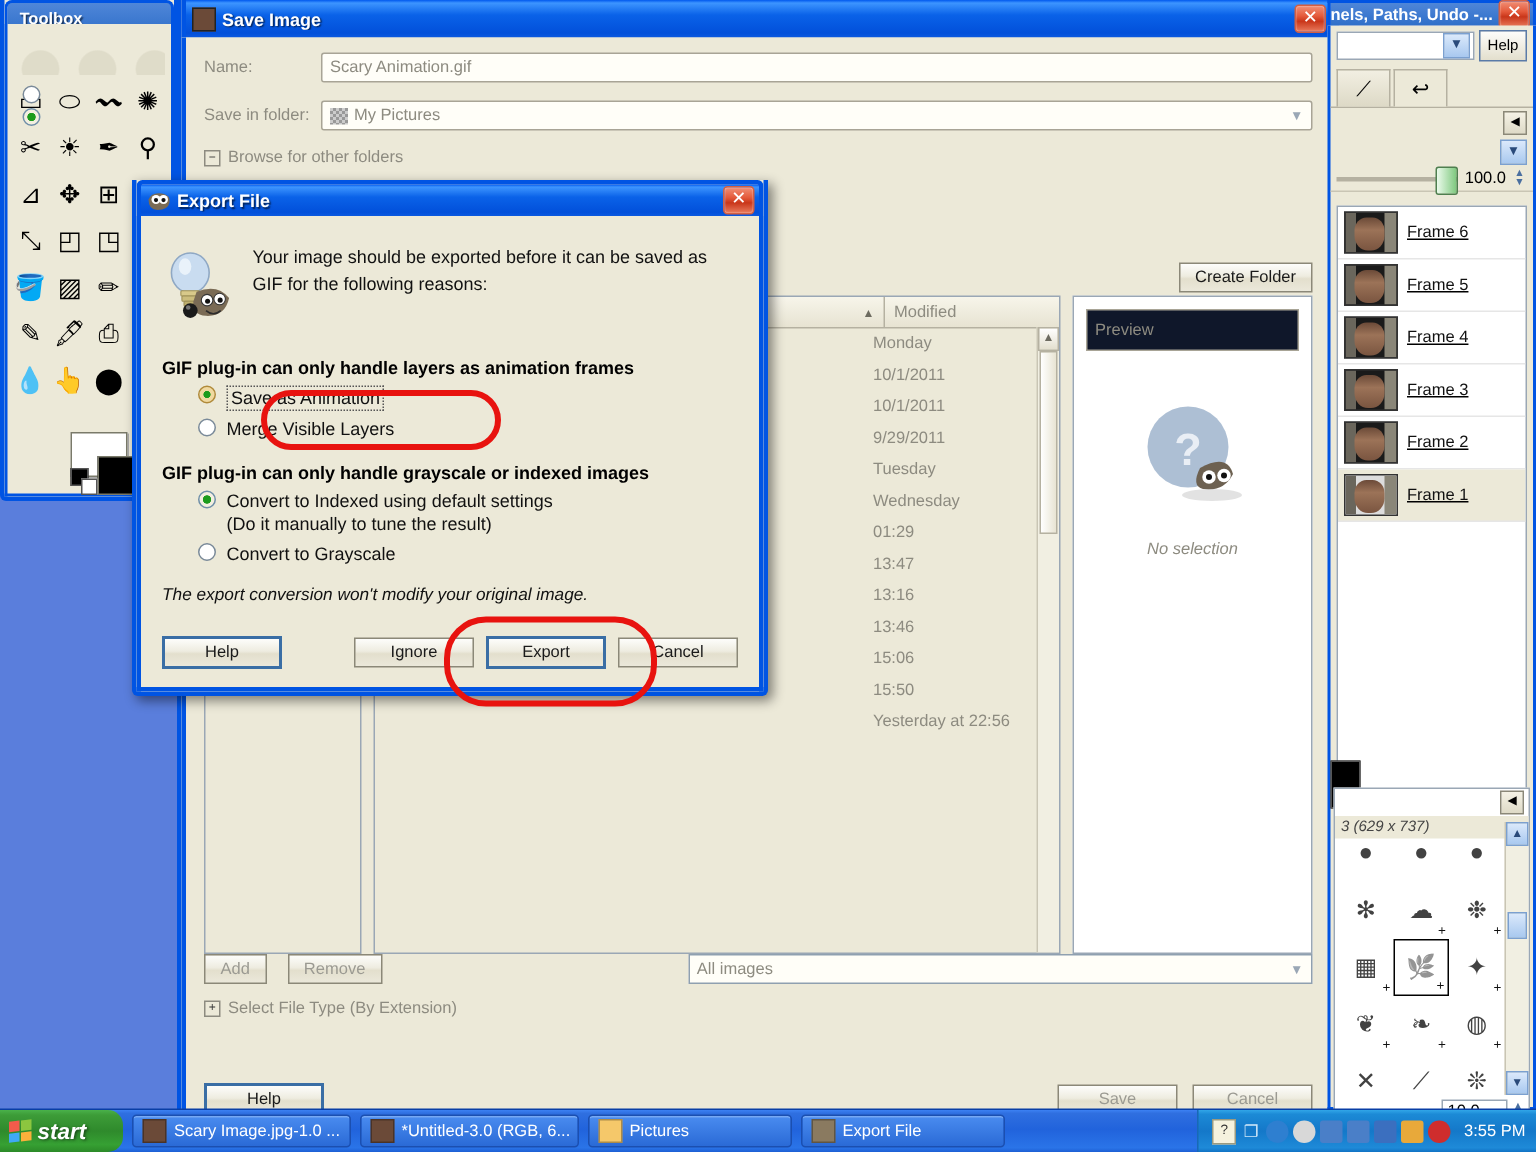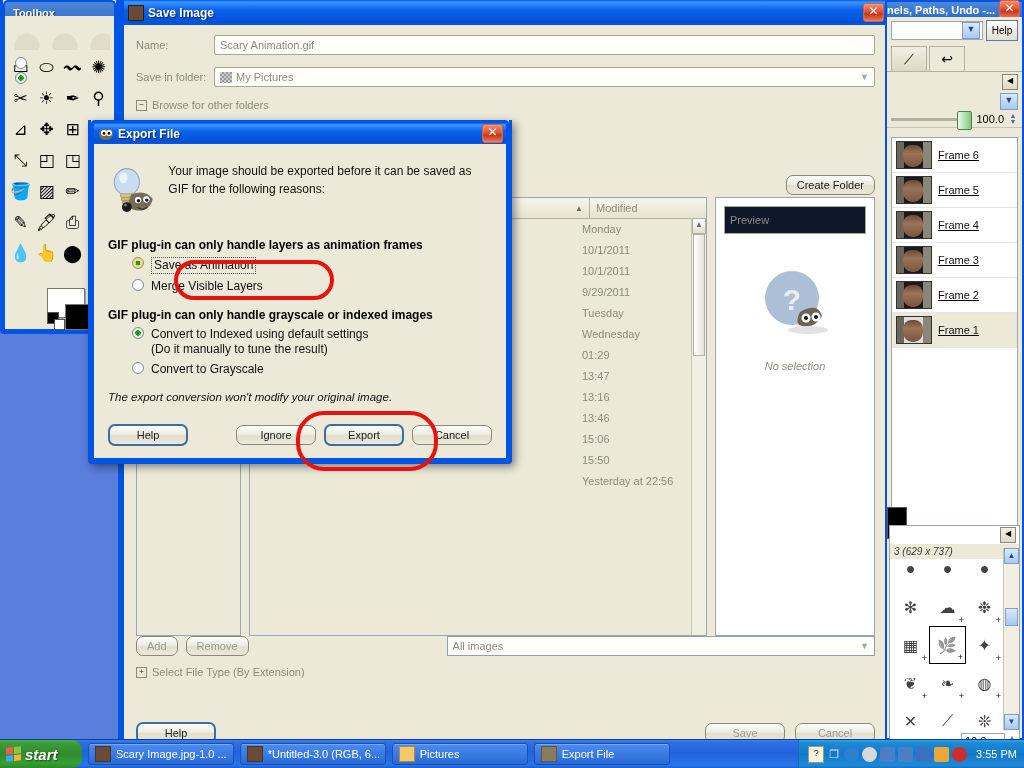--- a/index.html
+++ b/index.html
@@ -18,21 +18,21 @@
   .xptitle{height:25px;background:linear-gradient(180deg,#0058ee 0%,#3d95ff 8%,#0a62e8 40%,#0250da 88%,#0b59e0 100%);
     display:flex;align-items:center;color:#fff;font-weight:bold;font-size:12px;padding:0 3px 0 4px;
     border:3px solid #0054e3;border-bottom:none;border-radius:5px 5px 0 0;box-sizing:border-box;}
   .xptitle .tt{flex:1;margin-left:4px;text-shadow:1px 1px 1px rgba(0,0,0,.6);white-space:nowrap;overflow:hidden;}
   .closebtn{width:19px;height:17px;border-radius:3px;background:linear-gradient(180deg,#f08f76 0%,#e4593a 40%,#c9361a 60%,#e97a5c 100%);
     border:1px solid #d45f42;color:#fff;font-weight:bold;font-size:12px;line-height:15px;text-align:center;
     box-shadow:inset 0 0 1px #fff;cursor:pointer;}
 
   
   .btn{background:linear-gradient(180deg,#fdfdfb 0%,#eeece0 45%,#e3dfcd 55%,#ebe8da 100%);
-    border:1px solid #8b8878;border-radius:7px;font-size:11px;color:#1a1a1a;
+    border:1px solid #8b8878;border-radius:0;font-size:11px;color:#1a1a1a;
     padding:3px 10px;text-align:center;cursor:pointer;box-sizing:border-box;}
   .btn.def{border:2px solid #3a6ea5;}
   .btn.dis{color:#9b9a92;}
 
   
   #toolbox{left:0;top:0;width:119px;height:334px;}
   #toolbox .xptitle{height:23px;font-size:11px;border-width:2px;background:linear-gradient(180deg,#4f86d8,#2f6fc9);}
   .tb-body{position:absolute;left:0;right:0;top:16px;bottom:0;background:#ece9d8;border:2px solid #0054e3;border-top:none;box-sizing:border-box;padding:2px;}
   .tb-wave{height:30px;margin:2px 2px 0 2px;background:
      radial-gradient(circle at 18px 26px, #dedbc8 12px, transparent 13px),
@@ -82,21 +82,21 @@
   .frw{height:21px;display:flex;align-items:center;}
   .frw .n{flex:1;}
   .frw .m{width:110px;padding-left:6px;color:#8d8b80;font-size:11px;}
   .vscroll{position:absolute;right:0;top:20px;bottom:0;width:14px;background:#f1efe2;border-left:1px solid #c9c5b4;}
   .vs-up{height:14px;border:1px solid #b5b1a1;background:linear-gradient(180deg,#fff,#e3dfce);text-align:center;font-size:8px;line-height:12px;color:#6d6b60;}
   .vs-thumb{position:absolute;top:16px;left:1px;right:1px;height:120px;background:linear-gradient(90deg,#fff,#e8e4d3);border:1px solid #b5b1a1;}
   .prev-head{margin:8px;height:18px;background:#0f172a;border:1px solid #a8a496;display:flex;align-items:center;padding:4px 5px;color:#8d8b80;font-size:11px;}
   .prev-body{position:absolute;left:0;right:0;top:28px;bottom:0;display:flex;flex-direction:column;align-items:center;justify-content:flex-start;padding-top:42px;}
   .prev-nosel{margin-top:22px;font-style:italic;color:#8d8b80;font-size:11px;}
   .si-bottom{position:absolute;left:12px;right:12px;bottom:0;height:104px;}
-  .bt-row1{display:flex;align-items:center;gap:8px;margin-bottom:10px;}
+  .bt-row1{display:flex;align-items:center;gap:14px;margin-bottom:10px;}
   .allimages{flex:1;margin-left:190px;height:20px;background:#fffef8;border:1px solid #8fa0b0;display:flex;align-items:center;justify-content:space-between;padding:0 5px;color:#8d8b80;box-sizing:border-box;}
   .si-finalrow{position:absolute;left:0;right:0;bottom:-4px;display:flex;align-items:center;}
   .si-finalrow .sp{flex:1;}
 
   
   #exportfile{left:88px;top:120px;width:424px;height:344px;box-shadow:3px 3px 8px rgba(0,0,0,.45);}
   #exportfile .xptitle{border-top:3px solid #0054e3;border-radius:4px 4px 0 0;height:24px;}
   .ef-body{position:absolute;left:0;right:0;top:24px;bottom:0;background:#ece9d8;border:3px solid #0054e3;border-top:none;box-sizing:border-box;padding:12px 14px;}
   .ef-top{display:flex;gap:10px;}
   .ef-msg{font-size:12px;line-height:18px;color:#111;padding-top:6px;}

